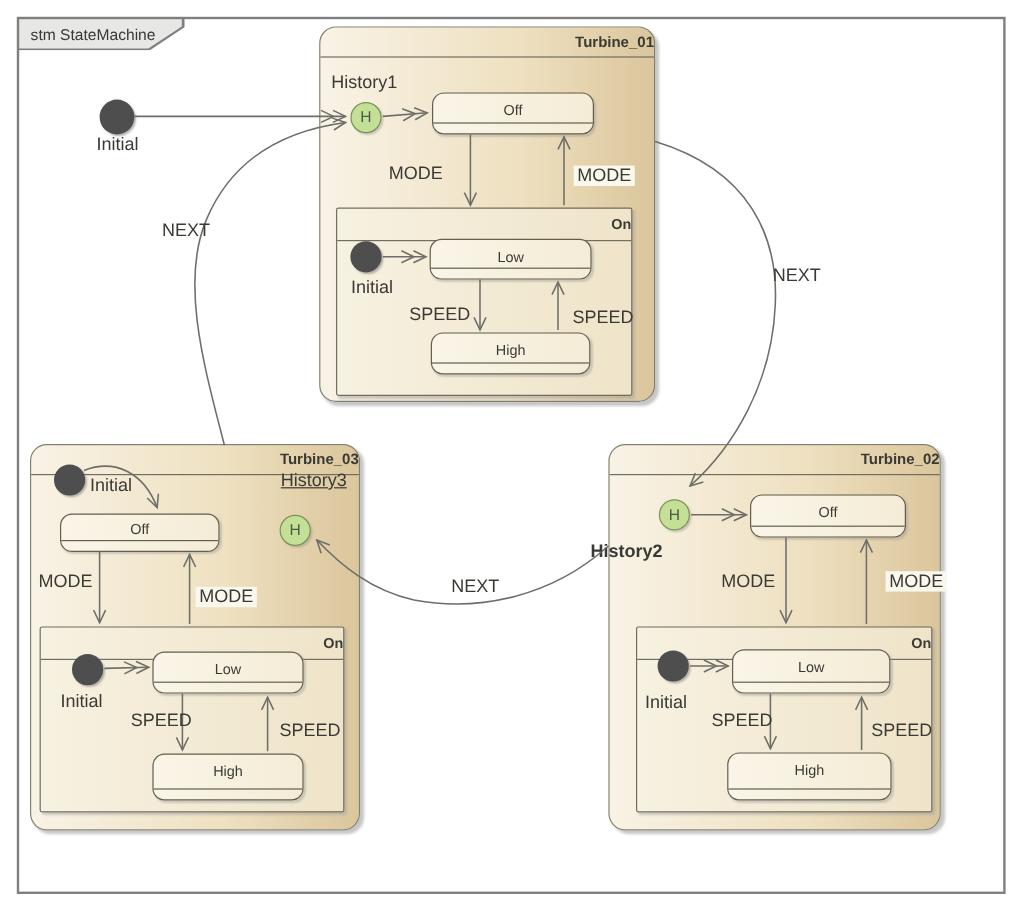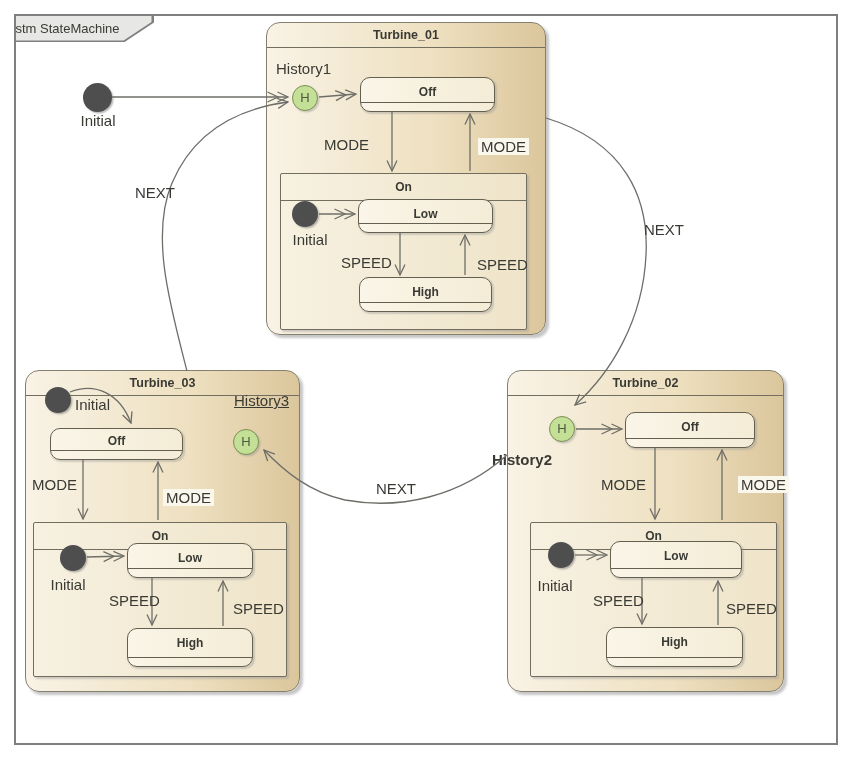--- a/index.html
+++ b/index.html
@@ -6,38 +6,38 @@
   .canvas{position:relative;width:857px;height:761px;background:#ffffff;
           font-family:"Liberation Sans",sans-serif;color:#3a3a34;overflow:hidden;}
 
   
   .frame{position:absolute;left:14px;top:14px;width:824px;height:731px;
          border:2px solid #7f7f7f;box-sizing:border-box;}
   .tab-border{position:absolute;left:14px;top:14px;width:140px;height:28px;background:#7f7f7f;
          clip-path:polygon(0 0,100% 0,100% 30%,79% 100%,0 100%);}
   .tab-fill{position:absolute;left:15.5px;top:15.5px;width:136px;height:25px;background:#e7e7e6;
          clip-path:polygon(0 0,100% 0,100% 26%,79.5% 100%,0 100%);
-         font-size:13px;line-height:25px;box-sizing:border-box;}
+         font-size:13px;line-height:25px;padding-left:10px;box-sizing:border-box;}
 
   
   .composite{position:absolute;border:1.4px solid #84806f;border-radius:14px;
          background:linear-gradient(90deg,#f9f3e6 0%,#eee0c0 60%,#dbc69c 100%);
          box-shadow:3px 3px 2.5px #c6c6c6;box-sizing:border-box;}
-  .comp-title{height:24px;line-height:24px;text-align:center;font-weight:bold;font-size:12.5px;
+  .comp-title{height:24px;line-height:24px;text-align:right;font-weight:bold;font-size:12.5px;
          border-bottom:1.1px solid #716e60;}
   .inner{position:absolute;border:1.2px solid #716e60;border-radius:2px;
          background:linear-gradient(90deg,#f7f1e1 0%,#efe4c9 100%);
          box-shadow:2px 2px 2px rgba(160,160,160,.5);box-sizing:border-box;}
   .inner .comp-title{height:26px;line-height:26px;font-size:12px;}
 
   
   .state{position:absolute;border:1.2px solid #63604f;border-radius:10px;
          background:linear-gradient(90deg,#faf5e8 0%,#f4ecd6 100%);
          box-shadow:1.5px 1.5px 1.5px rgba(150,150,150,.4);
-         font-weight:bold;font-size:12px;text-align:center;padding-top:7px;box-sizing:border-box;}
+         font-weight:normal;font-size:12px;text-align:center;padding-top:7px;box-sizing:border-box;}
   .state::after{content:"";position:absolute;left:0;right:0;bottom:8px;border-top:1.1px solid #63604f;}
   .state.short{padding-top:5px;}
 
   
   .initial-node{position:absolute;width:26px;height:26px;border-radius:50%;background:#4e4e4e;
          box-shadow:1.5px 1.5px 1.5px rgba(120,120,120,.5);}
   .initial-top{width:29px;height:29px;}
   .history-node{position:absolute;width:26px;height:26px;border-radius:50%;background:#c3e096;
          border:1.4px solid #7d9055;box-shadow:1.5px 1.5px 1.5px rgba(140,140,140,.4);
          text-align:center;line-height:23px;font-size:13px;color:#4f5a42;box-sizing:border-box;}

